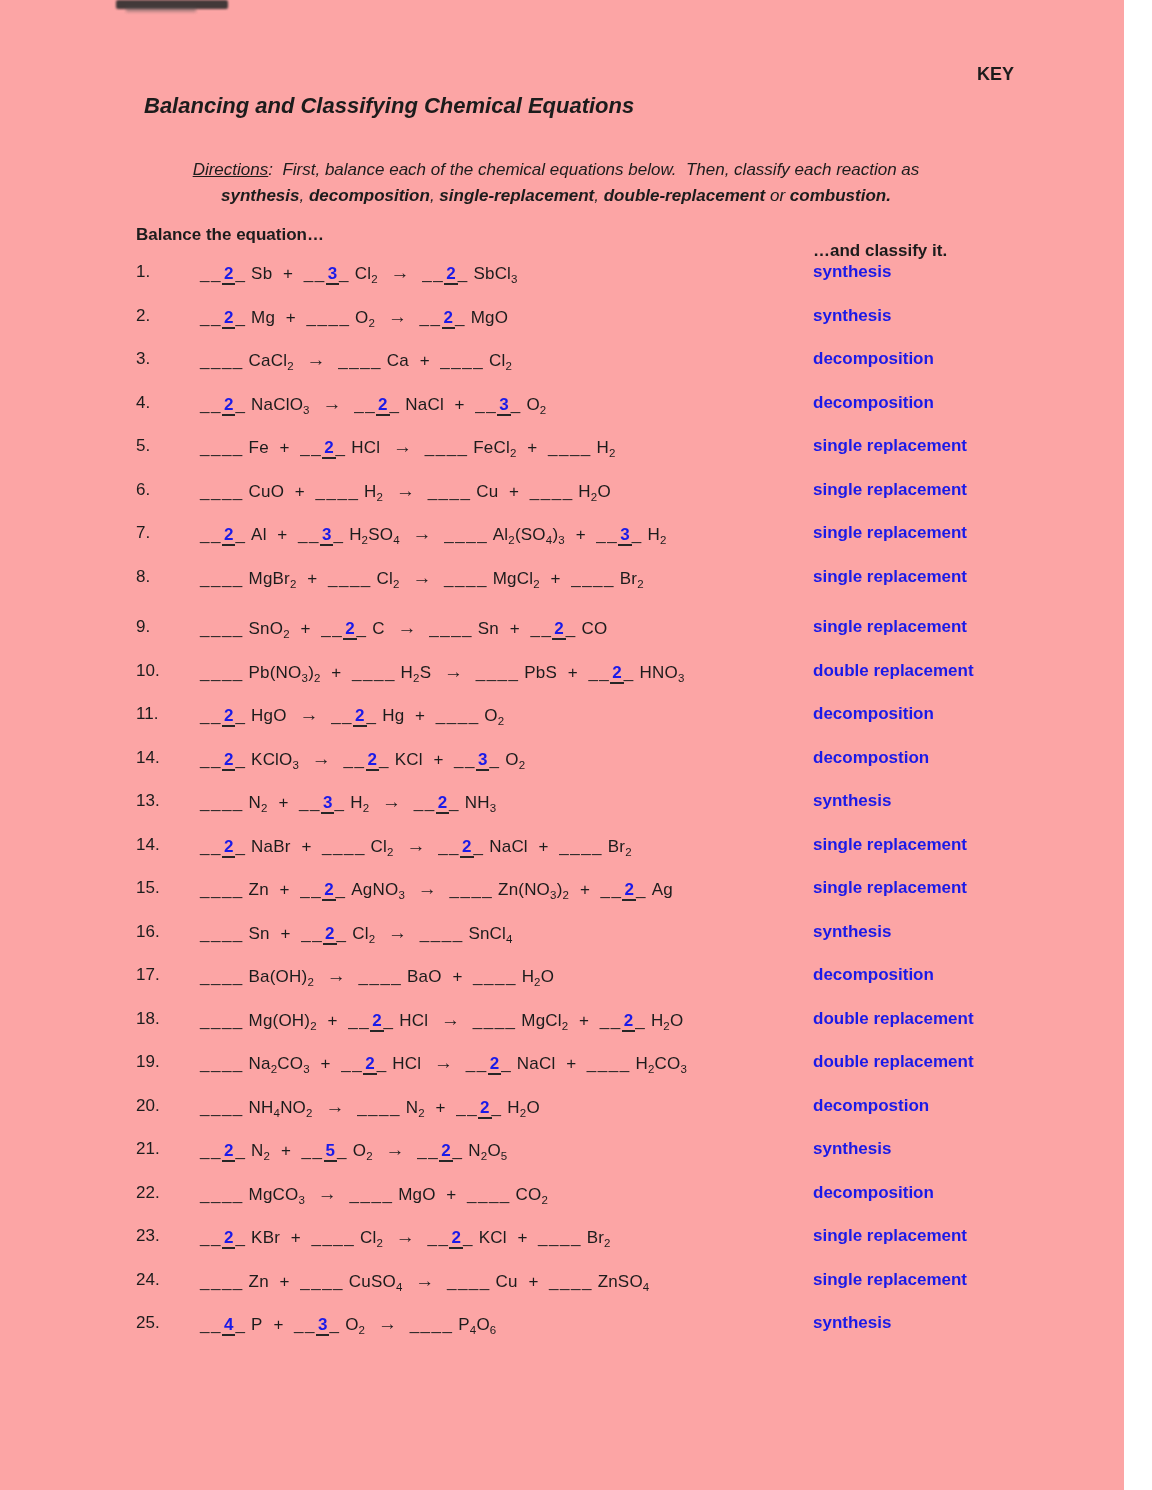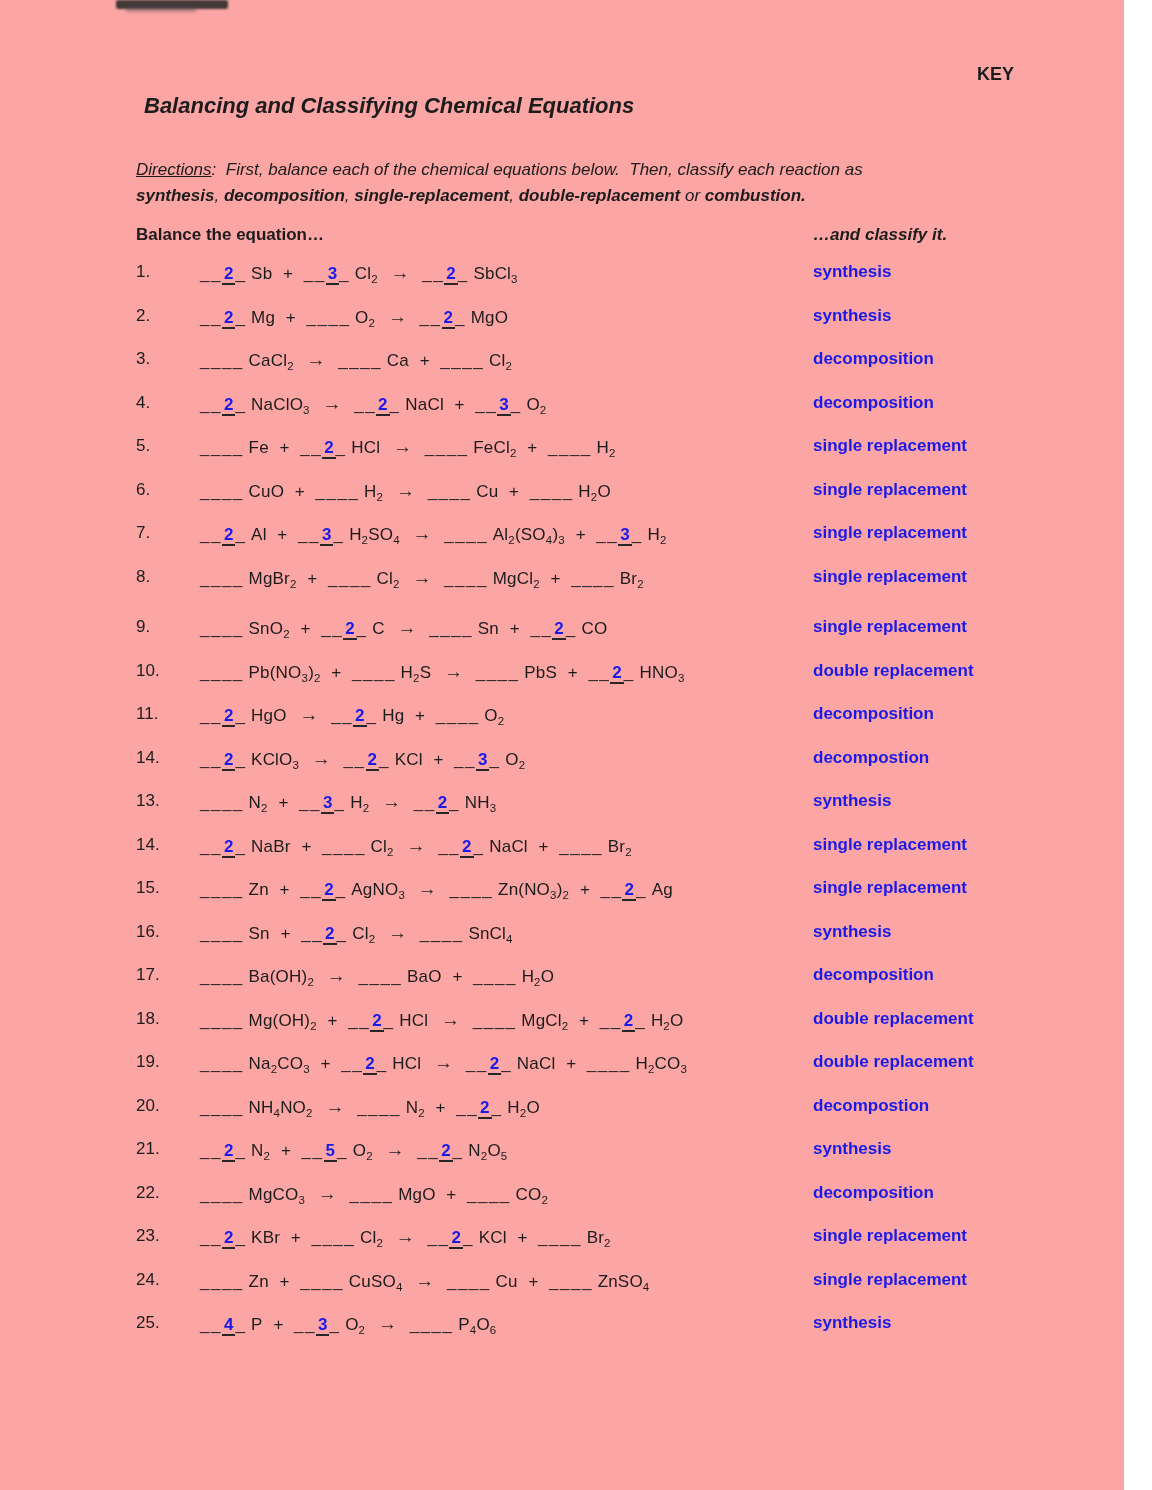--- a/index.html
+++ b/index.html
@@ -6,24 +6,24 @@
   .page{position:relative;width:1124px;height:1490px;background:#fca5a5;
         font-family:"Liberation Sans",sans-serif;color:#1c1c1c;overflow:hidden;}
   .smudge{position:absolute;left:116px;top:0;width:112px;height:9px;background:#2e2e2e;
           border-radius:2px;filter:blur(1.2px);opacity:.9;}
   .smudge:after{content:"";position:absolute;left:10px;top:8px;width:70px;height:4px;
           background:#555;opacity:.5;filter:blur(1px);}
   .key{position:absolute;top:64px;left:977px;font-weight:bold;font-size:18px;}
   .title{position:absolute;top:85px;left:136px;margin:8px;font-size:22px;
          font-weight:bold;font-style:italic;}
   .directions{position:absolute;top:157px;left:136px;width:840px;margin:0;
-              font-size:17px;font-style:italic;line-height:26px;white-space:pre-wrap;}
+              font-size:17px;font-style:italic;line-height:26px;white-space:pre-wrap;text-align:center;}
   .dir-label{text-decoration:underline;}
   .colheads{position:absolute;top:225px;left:136px;width:900px;font-weight:bold;font-size:17px;}
-  .colheads .right{position:absolute;left:677px;top:0;font-style:italic;}
+  .colheads .right{position:absolute;left:677px;top:16px;}
   #problems{position:absolute;top:262px;left:136px;width:960px;}
   .row{position:relative;height:43.5px;font-size:17px;}
   .row:nth-child(9){margin-top:7px;}
   .num{position:absolute;left:0;top:0;}
   .eq{position:absolute;left:64px;top:0;white-space:nowrap;}
   .cls{position:absolute;left:677px;top:0;font-weight:bold;color:var(--answer-blue,#1a1ae8);
        white-space:nowrap;}
   .u{color:#262626;letter-spacing:1.5px;}
   .ans{color:var(--answer-blue,#1a1ae8);font-weight:bold;border-bottom:2px solid #262626;
        padding:0 2px;}

